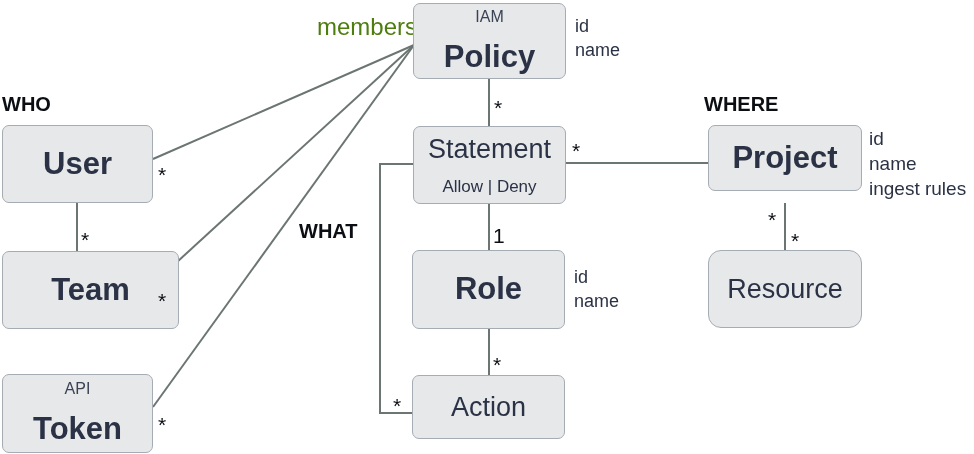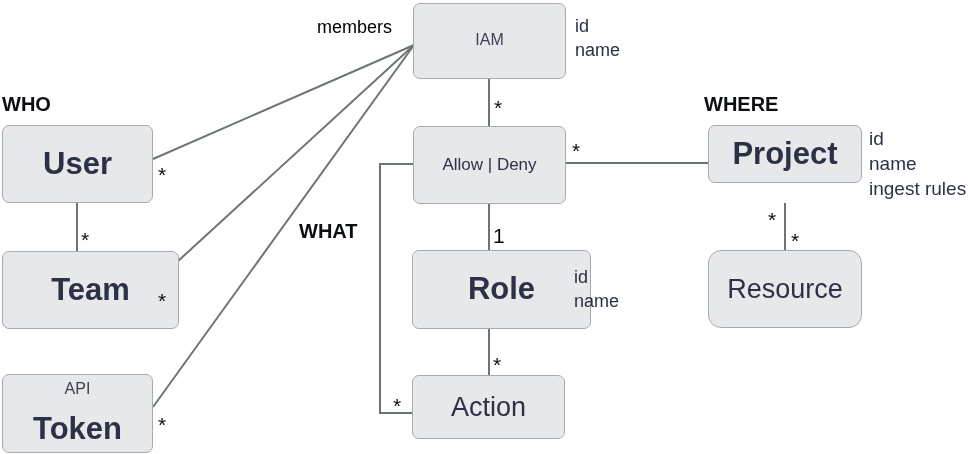--- a/index.html
+++ b/index.html
@@ -39,22 +39,22 @@
   .section-label {
     position: absolute;
     font-size: 20px;
     font-weight: 700;
     color: #0b0e13;
     line-height: 24px;
     white-space: nowrap;
   }
   .edge-name {
     position: absolute;
-    font-size: 18px;
-    color: #000000;
+    font-size: 24px;
+    color: #4d7c0f;
     line-height: 24px;
     white-space: nowrap;
   }
   .attrs {
     position: absolute;
     font-size: 18px;
     line-height: 24px;
     color: #2b3245;
     white-space: nowrap;
   }
@@ -85,48 +85,50 @@
   </svg>
 
   <div class="section-label" style="left:2px; top:92px;">WHO</div>
   <div class="section-label" style="left:299px; top:219px;">WHAT</div>
   <div class="section-label" style="left:704px; top:92px;">WHERE</div>
 
   <div class="edge-name" style="left:317px; top:15px;">members</div>
 
   <div class="node bold" style="left:413px; top:3px; width:153px; height:76px;">
     <div class="tag">IAM</div>
+    <div class="title">Policy</div>
   </div>
 
   <div class="node" style="left:413px; top:126px; width:153px; height:78px;">
+    <div class="title">Statement</div>
     <div class="subtitle">Allow | Deny</div>
   </div>
 
-  <div class="node bold" style="left:412px; top:250px; width:179px; height:79px;text-align:right;">
+  <div class="node bold" style="left:412px; top:250px; width:153px; height:79px;text-align:right;">
     <div class="title">Role</div>
   </div>
 
   <div class="node" style="left:412px; top:375px; width:153px; height:64px;">
     <div class="title">Action</div>
   </div>
 
   <div class="node bold" style="left:2px; top:125px; width:151px; height:78px;">
     <div class="title">User</div>
   </div>
 
   <div class="node bold" style="left:2px; top:251px; width:177px; height:78px;">
     <div class="title">Team</div>
   </div>
 
   <div class="node bold" style="left:2px; top:374px; width:151px; height:79px;">
     <div class="tag">API</div>
     <div class="title">Token</div>
   </div>
 
-  <div class="node bold" style="left:708px; top:125px; width:154px; height:58px;">
+  <div class="node bold" style="left:708px; top:125px; width:154px; height:66px;">
     <div class="title">Project</div>
   </div>
 
   <div class="node" style="left:708px; top:250px; width:154px; height:78px;border-radius:13px;">
     <div class="title">Resource</div>
   </div>
 
   <div class="attrs" style="left:575px; top:14px;">
     <div>id</div>
     <div>name</div>

